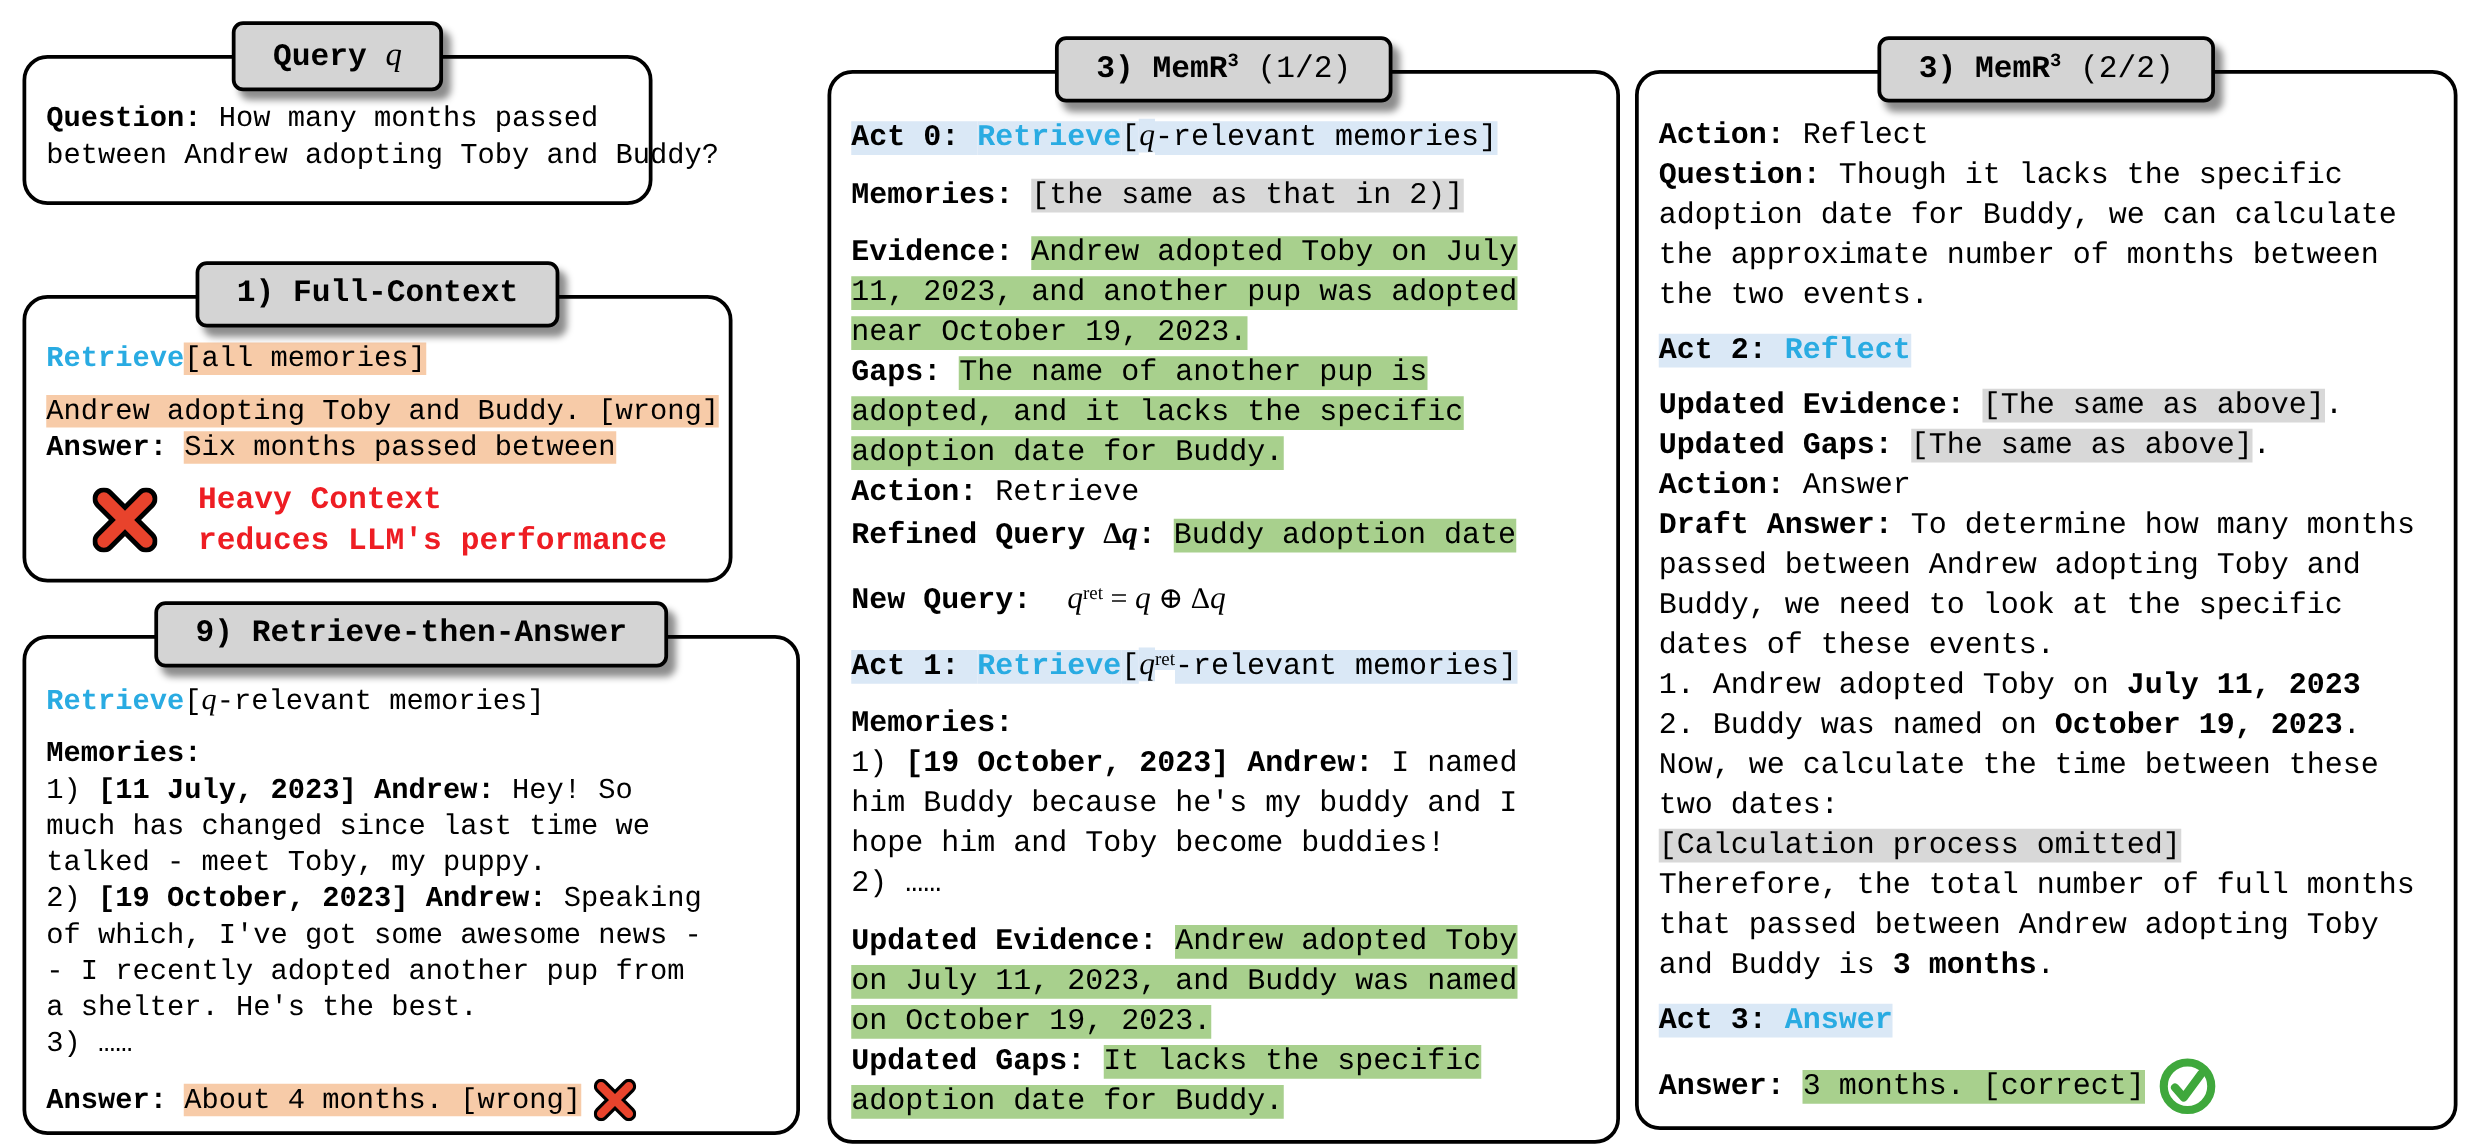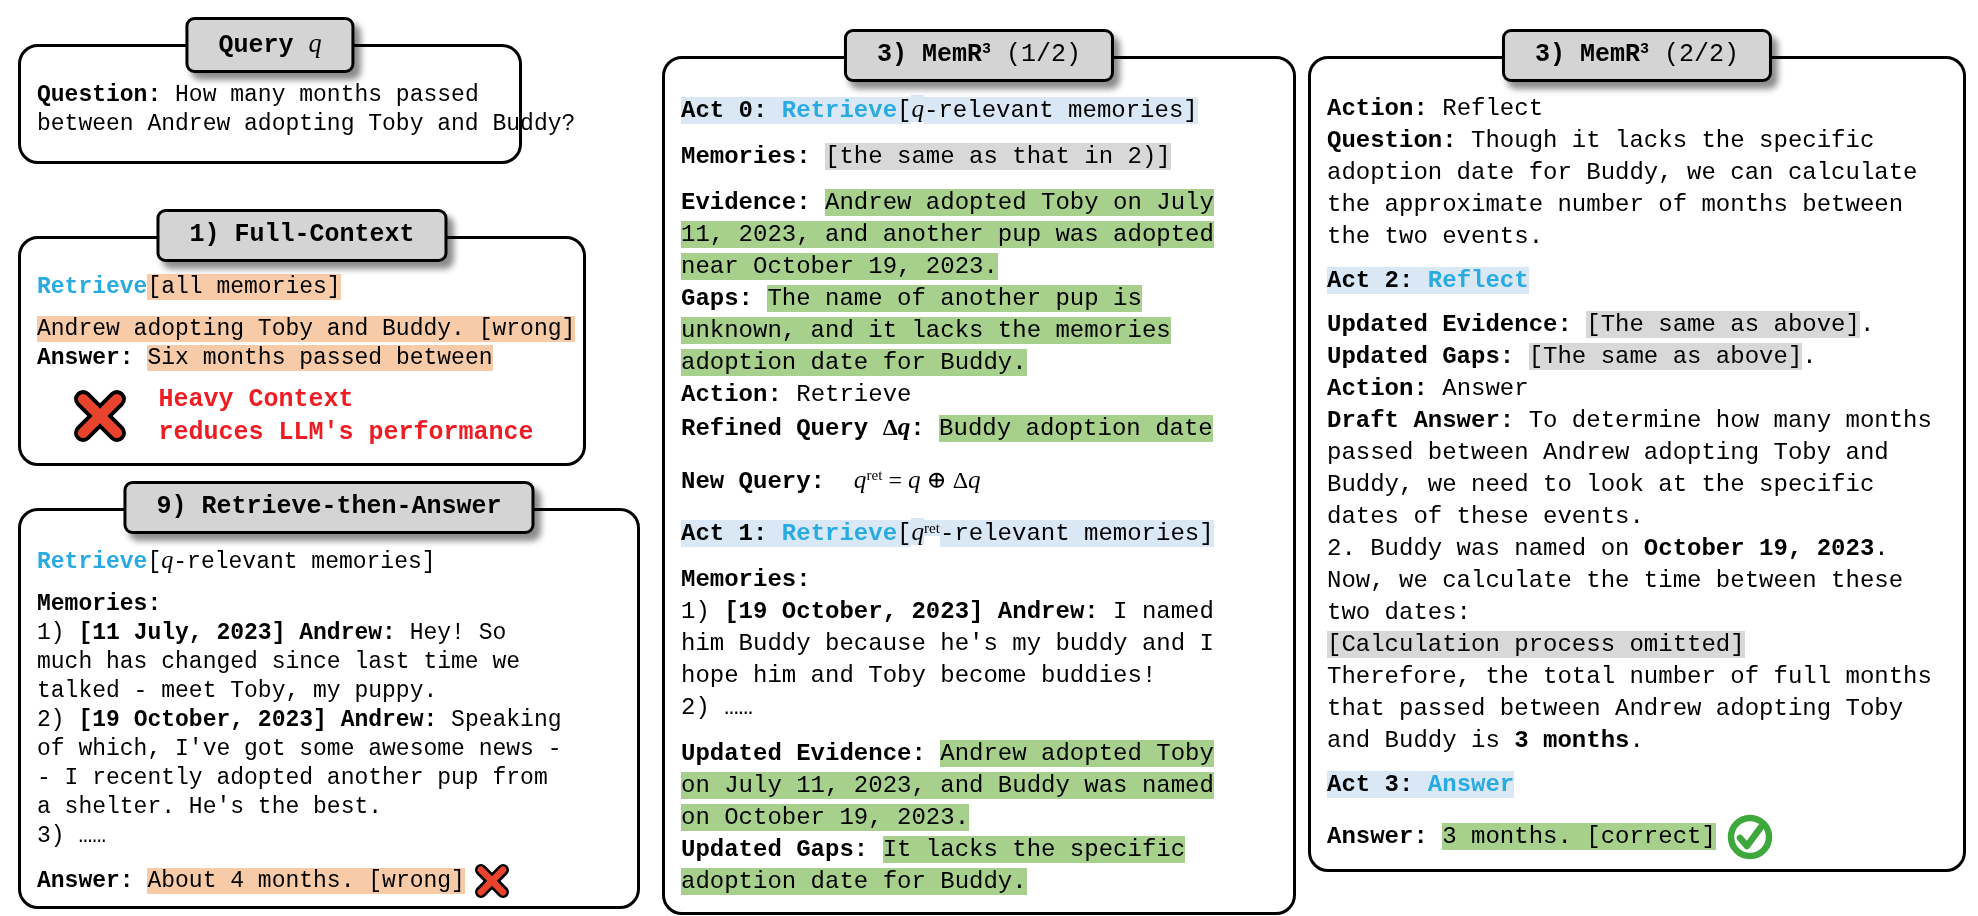--- a/index.html
+++ b/index.html
@@ -134,21 +134,21 @@
     <div class="bubble"><span class="run b">3) MemR</span><span class="run b sup">3</span><span class="run"> (1/2)</span></div>
     <div class="body">
         <div class="row"><span class="run b hlb">Act 0: </span><span class="run b cy hlb">Retrieve</span><span class="run hlb">[</span><span class="run m hlb">q</span><span class="run hlb">-relevant memories]</span></div>
         <div class="spacer"></div>
         <div class="row"><span class="run b">Memories: </span><span class="run i hlgr">[the same as that in 2)]</span></div>
         <div class="spacer"></div>
         <div class="row"><span class="run b">Evidence: </span><span class="run hlg">Andrew adopted Toby on July</span></div>
         <div class="row"><span class="run hlg">11, 2023, and another pup was adopted</span></div>
         <div class="row"><span class="run hlg">near October 19, 2023.</span></div>
         <div class="row"><span class="run b">Gaps: </span><span class="run hlg">The name of another pup is</span></div>
-        <div class="row"><span class="run hlg">unknown, and it lacks the memories</span></div>
+        <div class="row"><span class="run hlg">adopted, and it lacks the specific</span></div>
         <div class="row"><span class="run hlg">adoption date for Buddy.</span></div>
         <div class="row"><span class="run b">Action:</span><span class="run"> Retrieve</span></div>
         <div class="row"><span class="run b">Refined Query </span><span class="run mu b">Δ</span><span class="run m b">q</span><span class="run b">:</span><span class="run"> </span><span class="run hlg">Buddy adoption date</span></div>
         <div class="spacer"></div>
         <div class="row"><span class="run b">New Query:</span><span class="run">  </span><span class="run m">q</span><span class="run ms">ret</span><span class="run mu"> = </span><span class="run m">q</span><span class="run mu"> ⊕ </span><span class="run mu">Δ</span><span class="run m">q</span></div>
         <div class="spacer"></div>
         <div class="row"><span class="run b hlb">Act 1: </span><span class="run b cy hlb">Retrieve</span><span class="run hlb">[</span><span class="run m hlb">q</span><span class="run ms hlb">ret</span><span class="run hlb">-relevant memories]</span></div>
         <div class="spacer"></div>
         <div class="row"><span class="run b">Memories:</span></div>
         <div class="row"><span class="run">1) </span><span class="run b">[19 October, 2023] Andrew:</span><span class="run"> I named</span></div>
@@ -175,20 +175,21 @@
         <div class="spacer"></div>
         <div class="row"><span class="run b hlb">Act 2: </span><span class="run b cy hlb">Reflect</span></div>
         <div class="spacer"></div>
         <div class="row"><span class="run b">Updated Evidence: </span><span class="run i hlgr">[The same as above]</span><span class="run">.</span></div>
         <div class="row"><span class="run b">Updated Gaps: </span><span class="run i hlgr">[The same as above]</span><span class="run">.</span></div>
         <div class="row"><span class="run b">Action:</span><span class="run"> Answer</span></div>
         <div class="row"><span class="run b">Draft Answer:</span><span class="run"> To determine how many months</span></div>
         <div class="row"><span class="run">passed between Andrew adopting Toby and</span></div>
         <div class="row"><span class="run">Buddy, we need to look at the specific</span></div>
         <div class="row"><span class="run">dates of these events.</span></div>
+        <div class="row"><span class="run">1. Andrew adopted Toby on </span><span class="run b">July 11, 2023</span></div>
         <div class="row"><span class="run">2. Buddy was named on </span><span class="run b">October 19, 2023</span><span class="run">.</span></div>
         <div class="row"><span class="run">Now, we calculate the time between these</span></div>
         <div class="row"><span class="run">two dates:</span></div>
         <div class="row"><span class="run i hlgr">[Calculation process omitted]</span></div>
         <div class="row"><span class="run">Therefore, the total number of full months</span></div>
         <div class="row"><span class="run">that passed between Andrew adopting Toby</span></div>
         <div class="row"><span class="run">and Buddy is </span><span class="run b">3 months</span><span class="run">.</span></div>
         <div class="spacer"></div>
         <div class="row"><span class="run b hlb">Act 3: </span><span class="run b cy hlb">Answer</span></div>
         <div class="spacer"></div>

